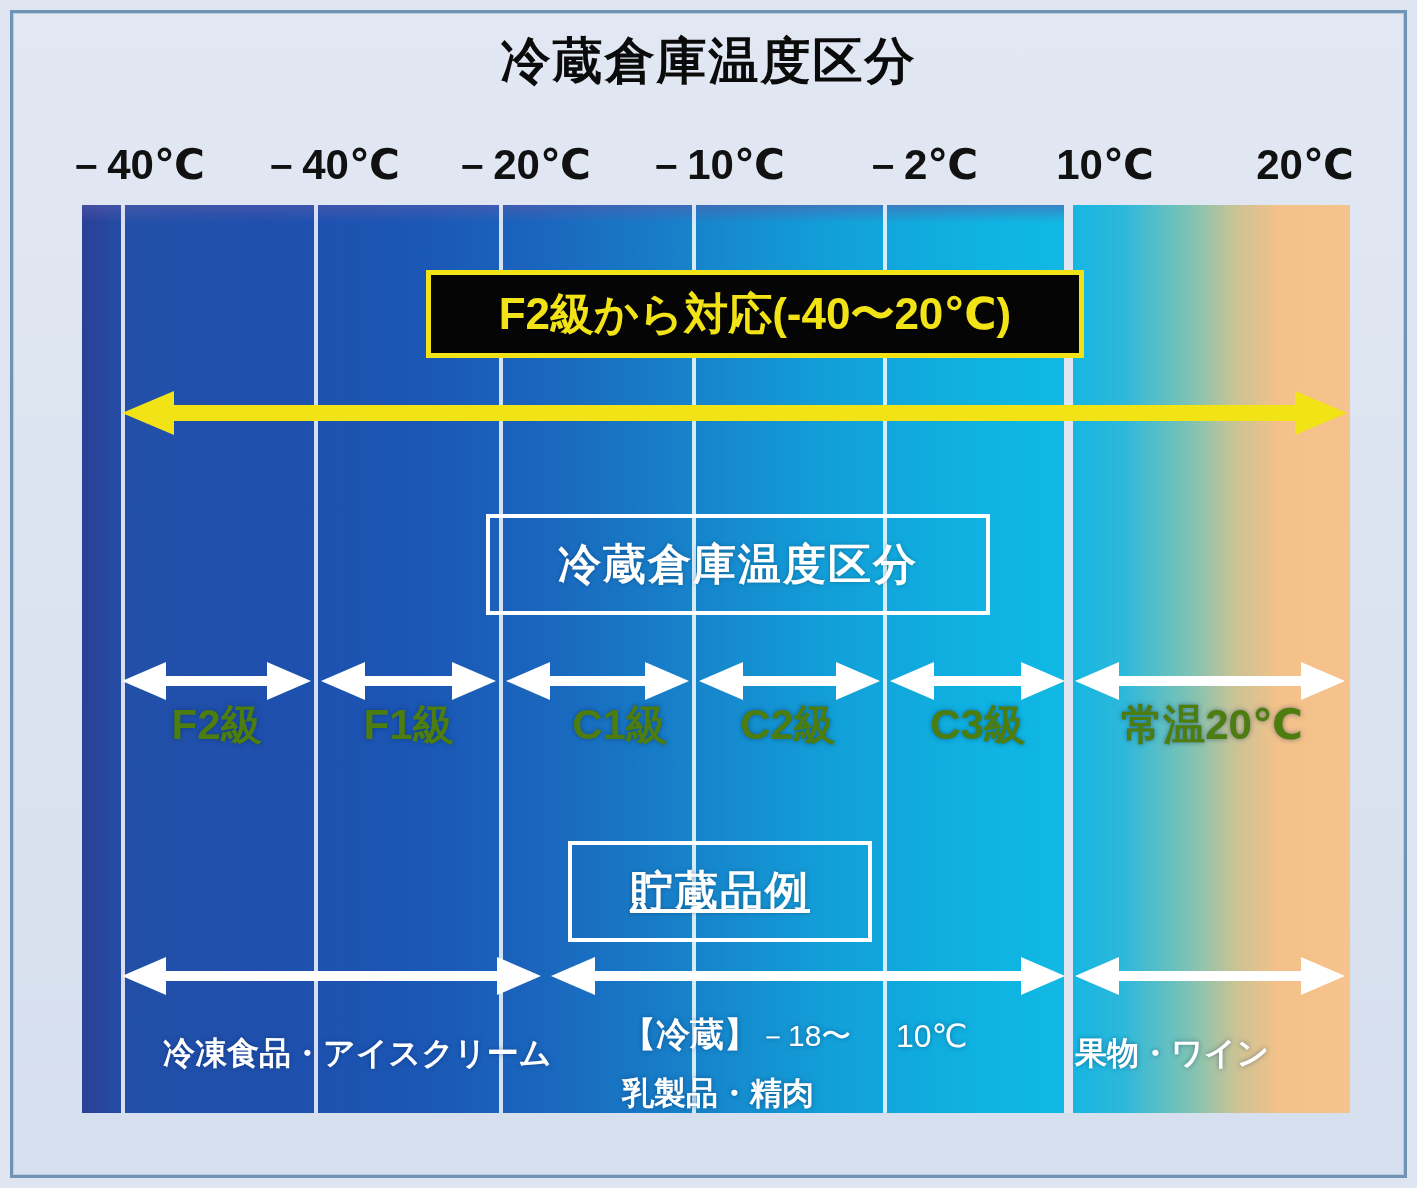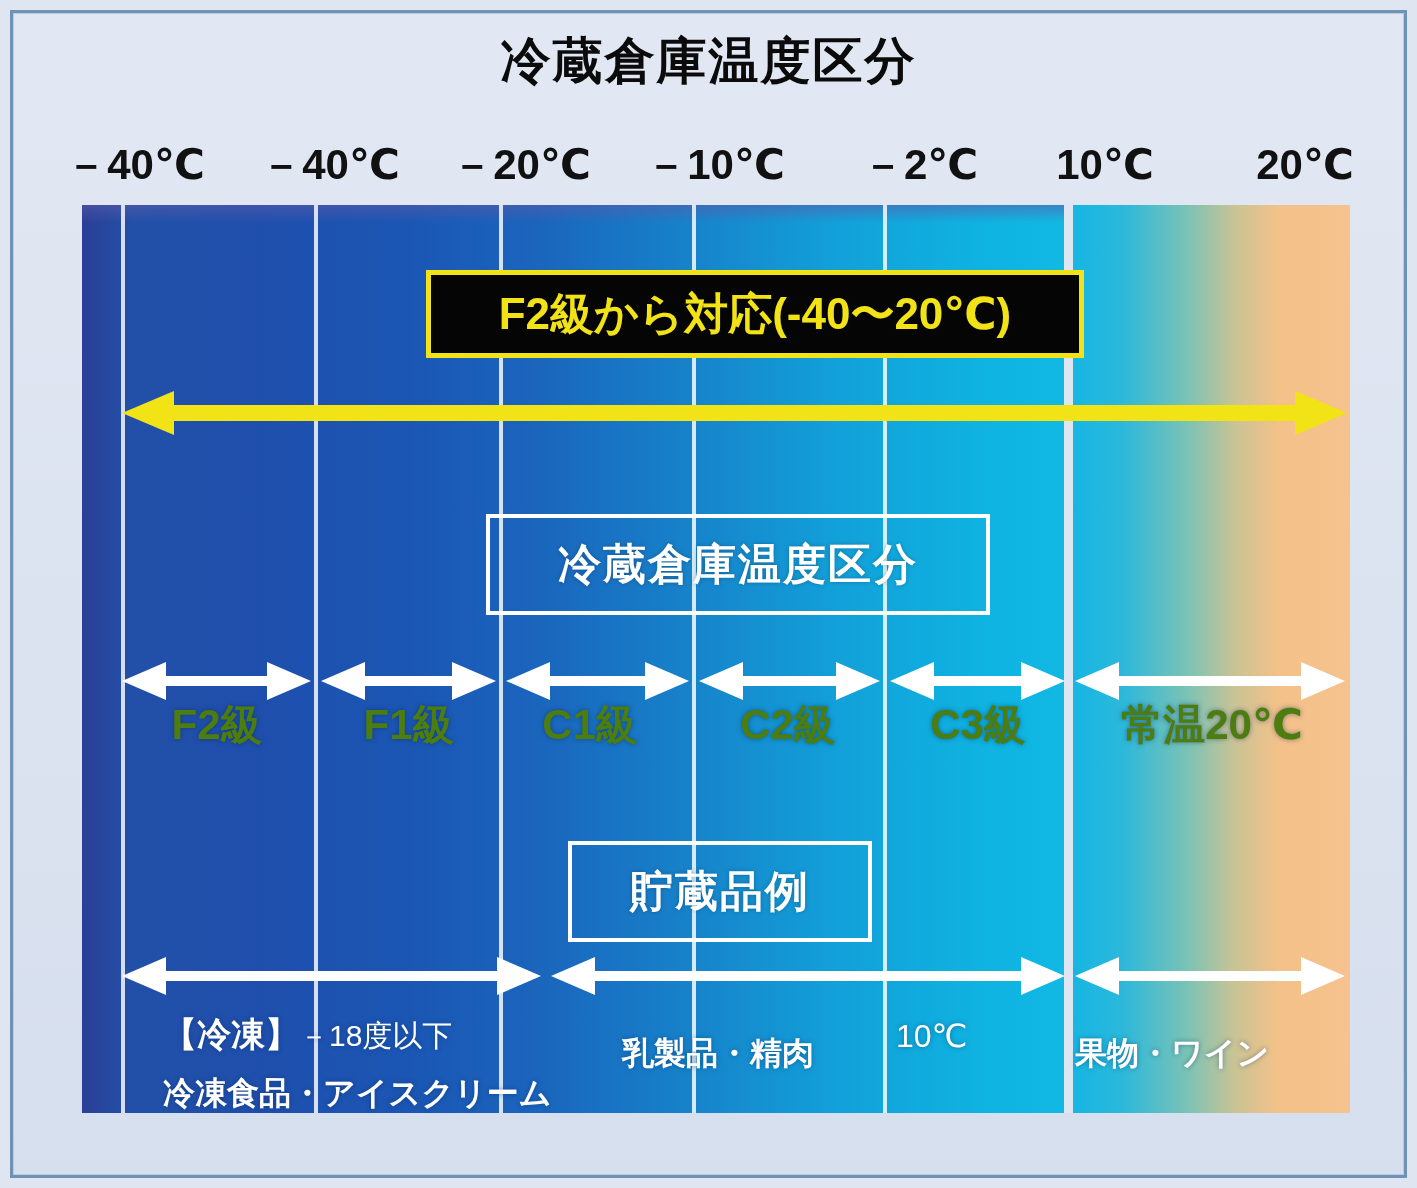--- a/index.html
+++ b/index.html
@@ -114,21 +114,21 @@
     box-sizing:border-box;
     display:flex;align-items:center;justify-content:center;
   }
   .wbox span{
     color:#ffffff;font-weight:bold;white-space:nowrap;line-height:1;
     text-shadow:0 0 4px rgba(0,0,0,.25);
   }
   #box-class{left:486px;top:514px;width:504px;height:101px;}
   #box-class span{font-size:43px;letter-spacing:2px;}
   #box-items{left:568px;top:841px;width:304px;height:101px;}
-  #box-items span{font-size:43px;letter-spacing:2px;}
+  #box-items span{font-size:43px;letter-spacing:2px;text-decoration:underline;}
   
   .crow{position:absolute;left:0;top:0;width:1417px;height:1188px;pointer-events:none;}
   .carrow{position:absolute;height:42px;}
   .clabel{
     position:absolute;top:704px;
     font-size:42px;font-weight:bold;color:#4d7c0f;
     transform:translateX(-50%);white-space:nowrap;line-height:1;
     text-shadow:0 0 5px rgba(0,40,90,.5);
   }
   
@@ -231,21 +231,21 @@
     <div class="carrow" style="left:1075px;top:660px;width:270px">
       <svg width="270" height="42" viewBox="0 0 270 42" xmlns="http://www.w3.org/2000/svg">
         <polygon points="0,21 44,2 44,40" fill="#fff"></polygon>
           <polygon points="270,21 226,2 226,40" fill="#fff"></polygon>
         <rect x="40" y="16" width="190" height="10" fill="#fff"></rect>
       </svg>
     </div>
 
     <span class="clabel" style="left:217px">F2級</span>
     <span class="clabel" style="left:409px">F1級</span>
-    <span class="clabel" style="left:590px">C1級</span>
+    <span class="clabel" style="left:620px">C1級</span>
     <span class="clabel" style="left:788px">C2級</span>
     <span class="clabel" style="left:978px">C3級</span>
     <span class="clabel" style="left:1212px">常温20℃</span>
   </div>
 
   <div class="wbox" id="box-items">
     <span>貯蔵品例</span>
   </div>
 
   <div class="barrow" style="position:absolute;left:122px;top:955px;width:419px">
@@ -264,27 +264,27 @@
   </div>
   <div class="barrow" style="position:absolute;left:1075px;top:955px;width:270px">
     <svg width="270" height="42" viewBox="0 0 270 42" xmlns="http://www.w3.org/2000/svg">
       <polygon points="0,21 44,2 44,40" fill="#fff"></polygon>
         <polygon points="270,21 226,2 226,40" fill="#fff"></polygon>
       <rect x="40" y="16" width="190" height="10" fill="#fff"></rect>
     </svg>
   </div>
 
   <div class="btext" style="left:163px;top:1014px">
+    <span class="l2">冷凍食品・アイスクリーム</span>
+  </div>
+
+  <div class="btext" style="left:622px;top:1014px">
     <span class="l1">
-      <span>【冷凍】</span><span class="small">－18度以下</span>
+      <span>【冷蔵】</span><span class="small">－18〜</span>
     </span>
-    <span class="l2">冷凍食品・アイスクリーム</span>
-  </div>
-
-  <div class="btext" style="left:622px;top:1014px">
     <span class="l2">乳製品・精肉</span>
   </div>
   <span class="float10" style="left:896px;top:1020px">10℃</span>
 
   <div class="btext" style="left:1075px;top:1014px">
     <span class="l2">果物・ワイン</span>
   </div>
 
 </div>
 

